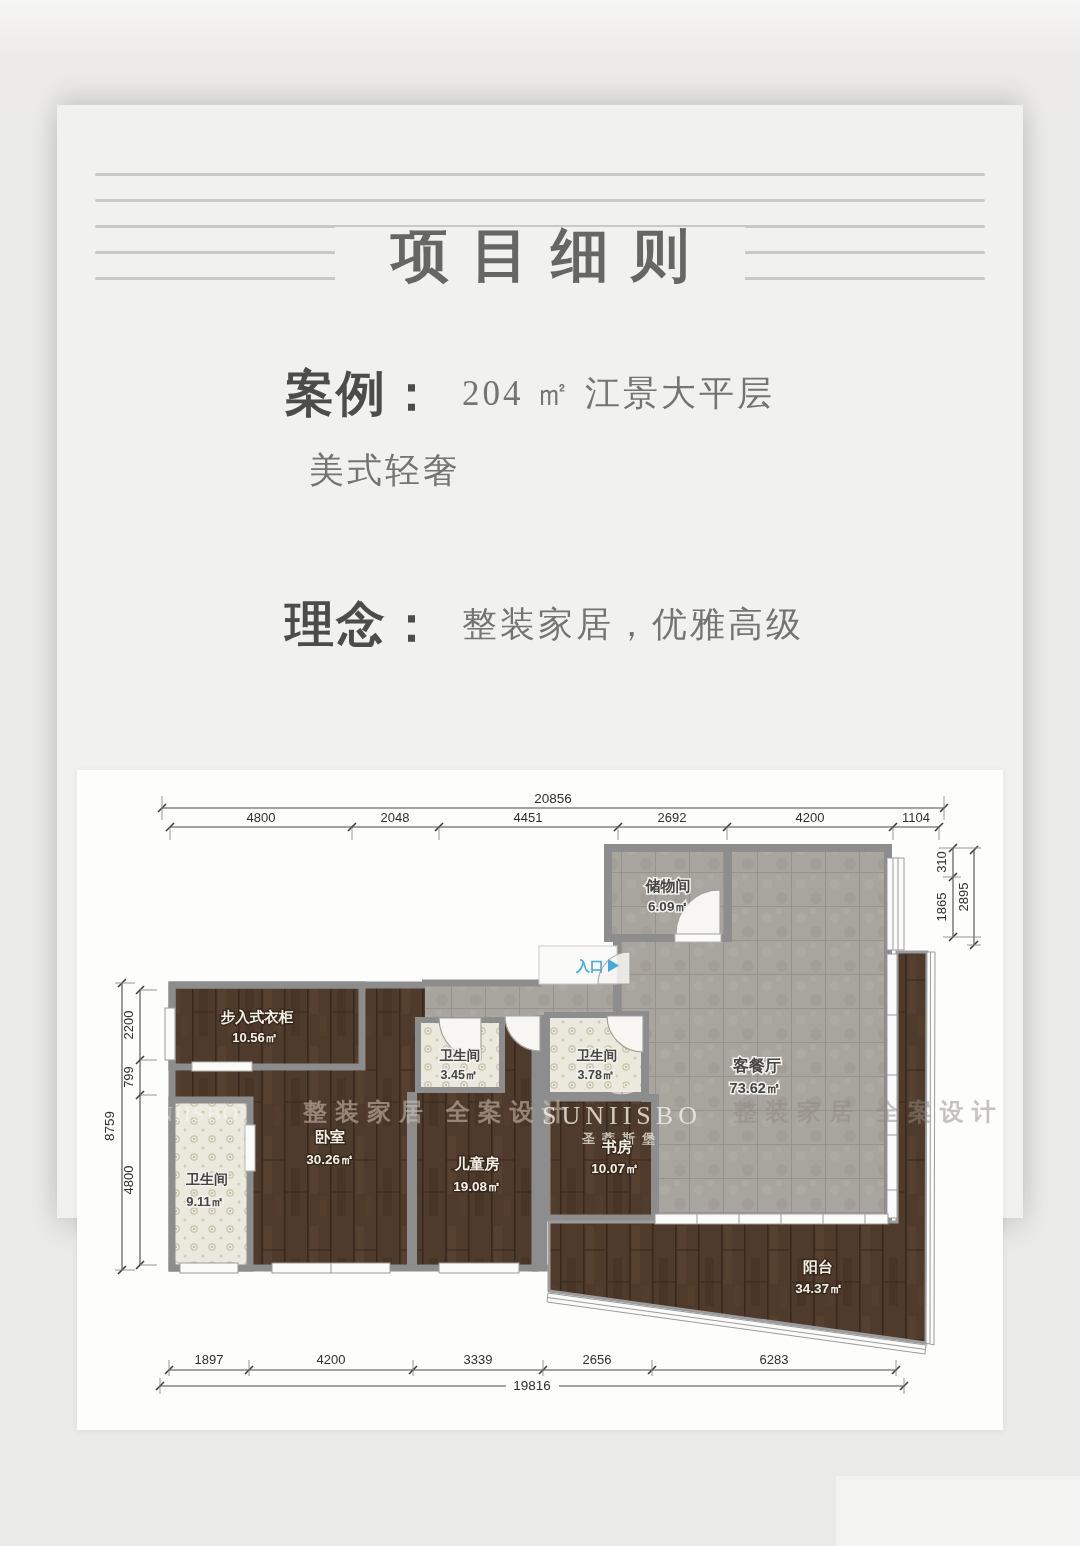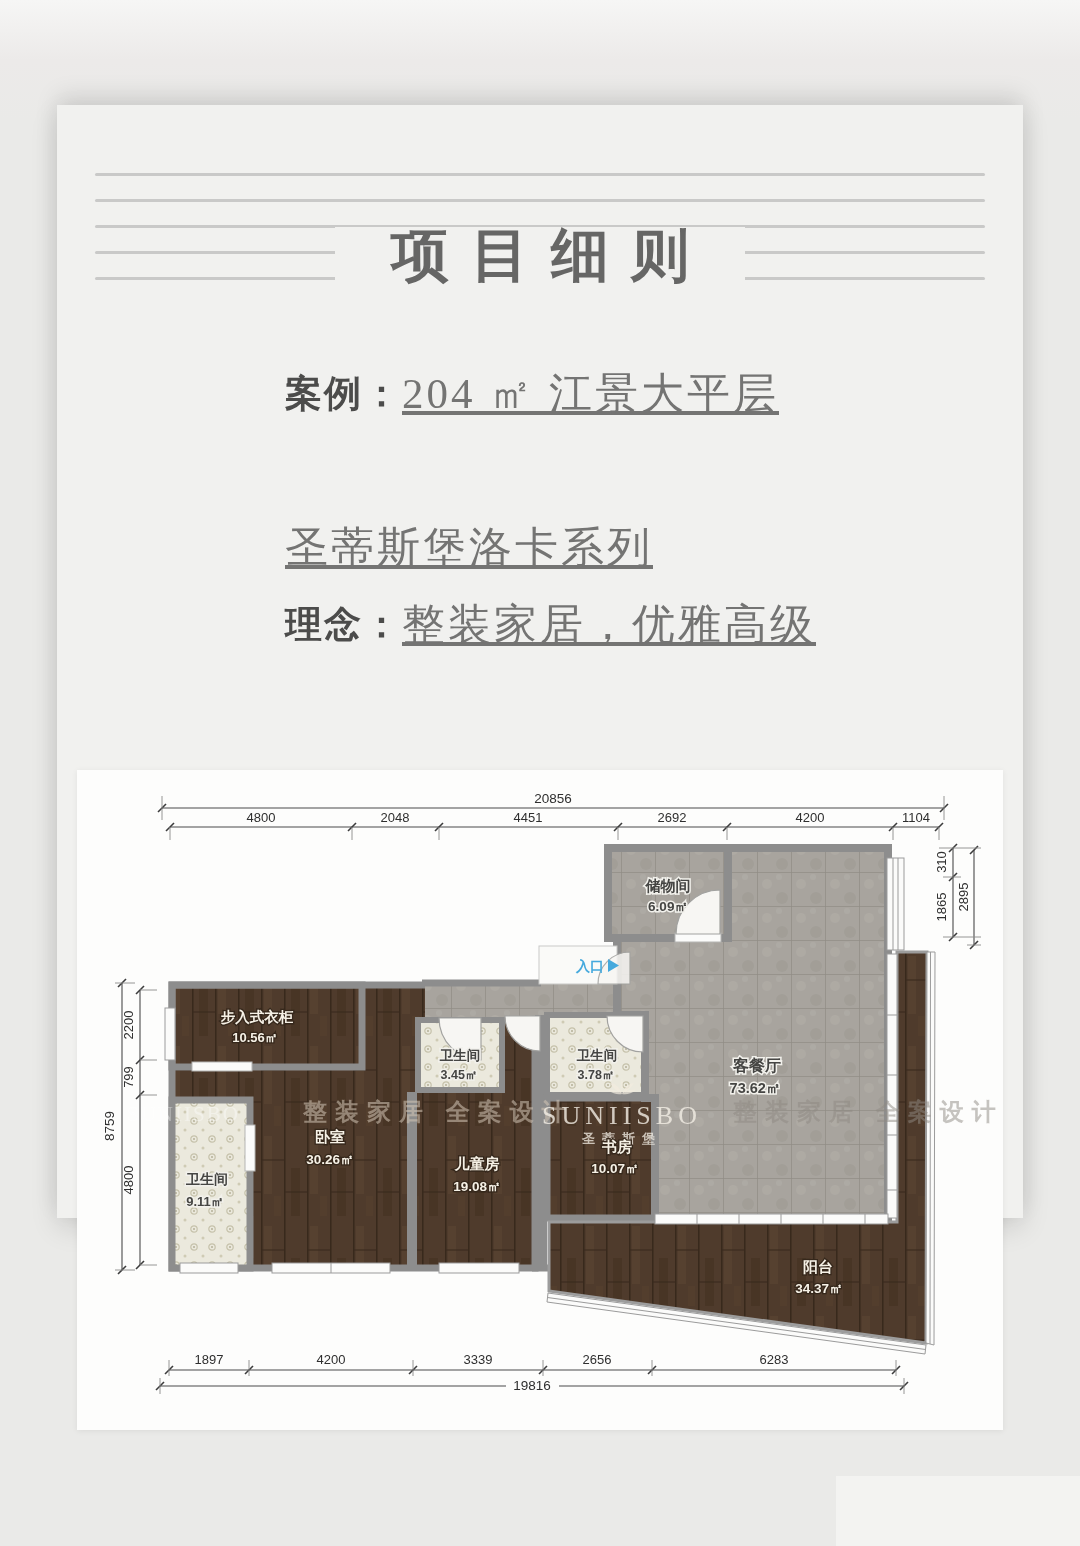--- a/index.html
+++ b/index.html
@@ -25,22 +25,22 @@
   .title-band .l5{top:104px;}
   .page-title{
     position:absolute;left:50%;top:54px;transform:translateX(-50%);
     background:#f1f1ef;padding:0 34px;
     font-size:58px;line-height:1.0;color:#666665;font-weight:600;
     letter-spacing:22px;text-indent:22px;white-space:nowrap;
   }
   
   .info{position:absolute;left:228px;top:250px;}
   .info-row{height:77px;display:flex;align-items:center;white-space:nowrap;}
-  .info-label{font-size:37px;font-weight:700;color:#4c4c4b;letter-spacing:2px;font-family:Liberation Serif, serif;}
-  .info-value{font-size:43px;color:#747473;margin-left:0;letter-spacing:3px;text-decoration:underline;}
+  .info-label{font-size:49px;font-weight:700;color:#4c4c4b;letter-spacing:2px;font-family:Liberation Serif, serif;}
+  .info-value{font-size:35px;color:#747473;margin-left:24px;letter-spacing:3px;}
   
   .plan-panel{
     position:absolute;left:20px;top:665px;width:926px;height:660px;
     background:#fdfdfc;box-shadow:0 1px 6px rgba(0,0,0,.07);
   }
   .plan-panel svg{display:block;}
   text{user-select:none;}
   .dimtxt{font-family:"Liberation Sans",sans-serif;font-size:13px;fill:#2f2f2f;}
   .dimtot{font-family:"Liberation Sans",sans-serif;font-size:13.5px;fill:#2f2f2f;}
   .rname{font-family:"Liberation Sans",sans-serif;font-weight:700;}
@@ -63,23 +63,23 @@
     <div class="line l5"></div>
     <div class="page-title">项目细则</div>
   </div>
 
   <div class="info">
     <div class="info-row">
       <span class="info-label">案例：</span>
       <span class="info-value">204 ㎡ 江景大平层</span>
     </div>
     <div class="info-row">
+      <span class="info-value">美式轻奢</span>
     </div>
     <div class="info-row">
-      <span class="info-value">圣蒂斯堡洛卡系列</span>
     </div>
     <div class="info-row">
       <span class="info-label">理念：</span>
       <span class="info-value">整装家居，优雅高级</span>
     </div>
   </div>
 
   <div class="plan-panel">
   <svg width="926" height="660" viewBox="0 0 926 660">
     <defs>

